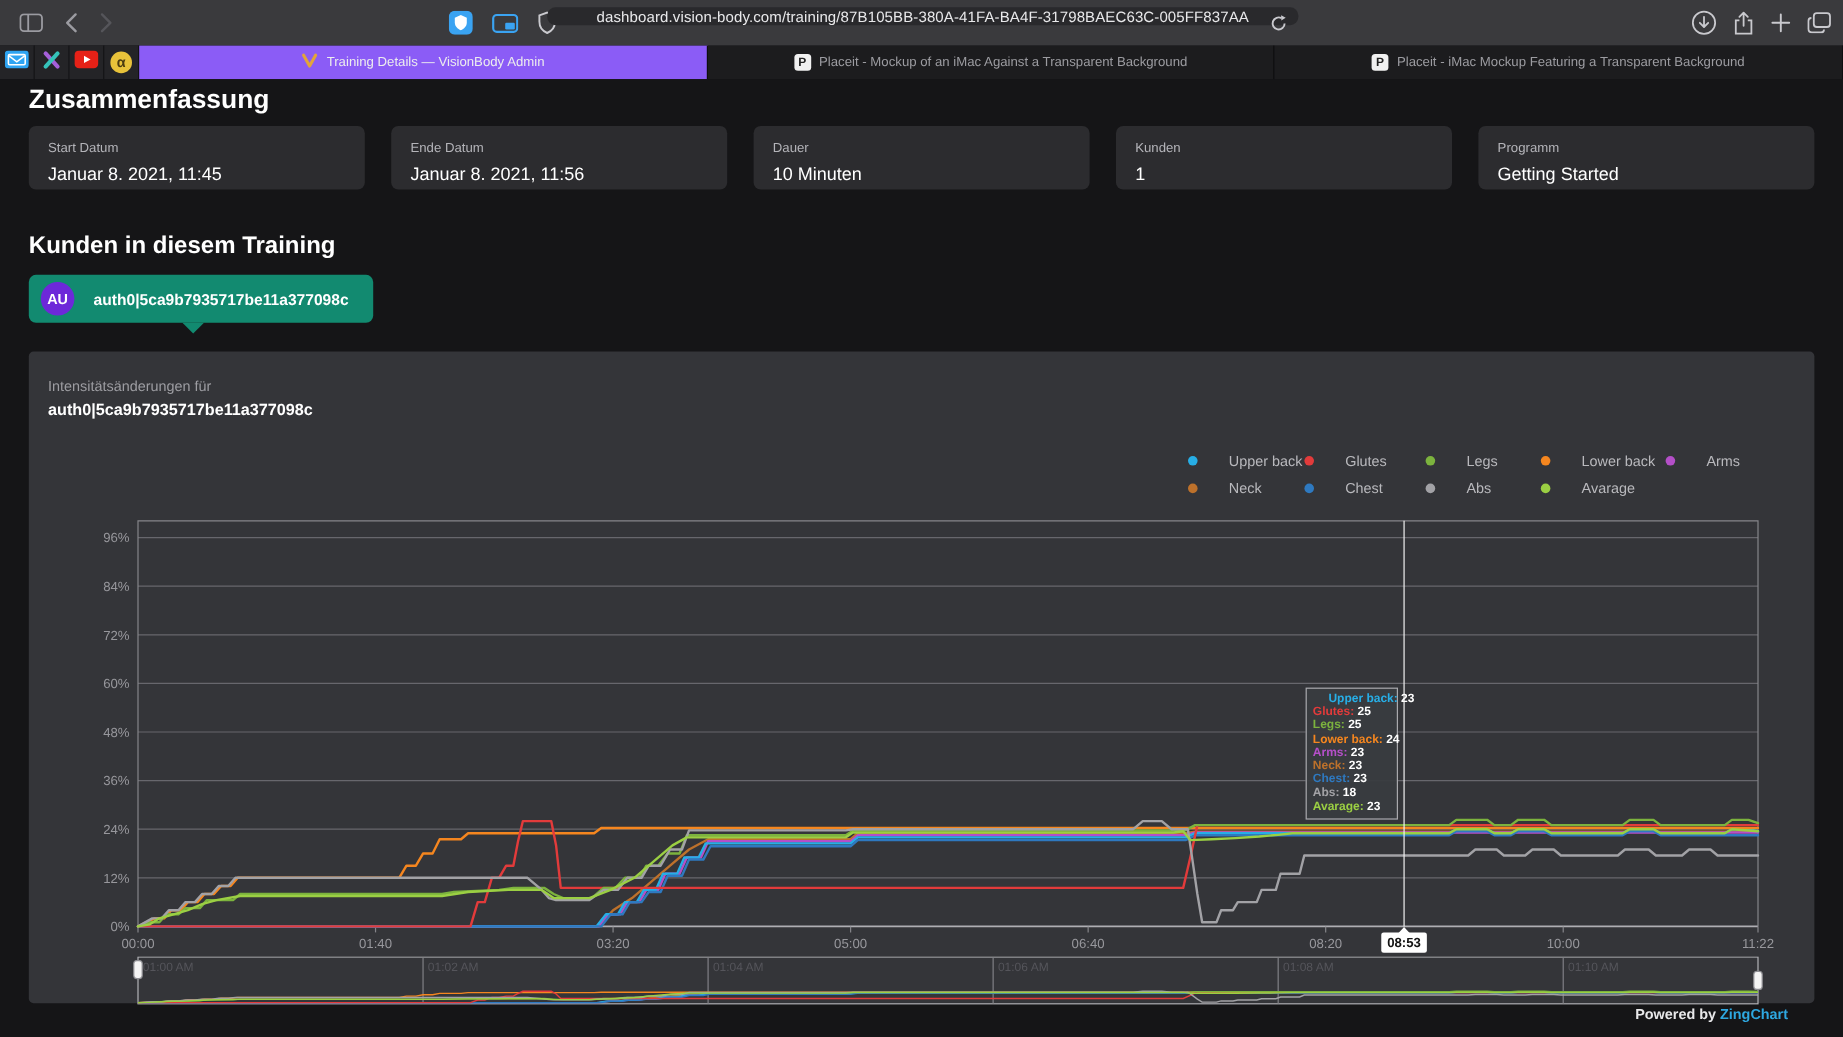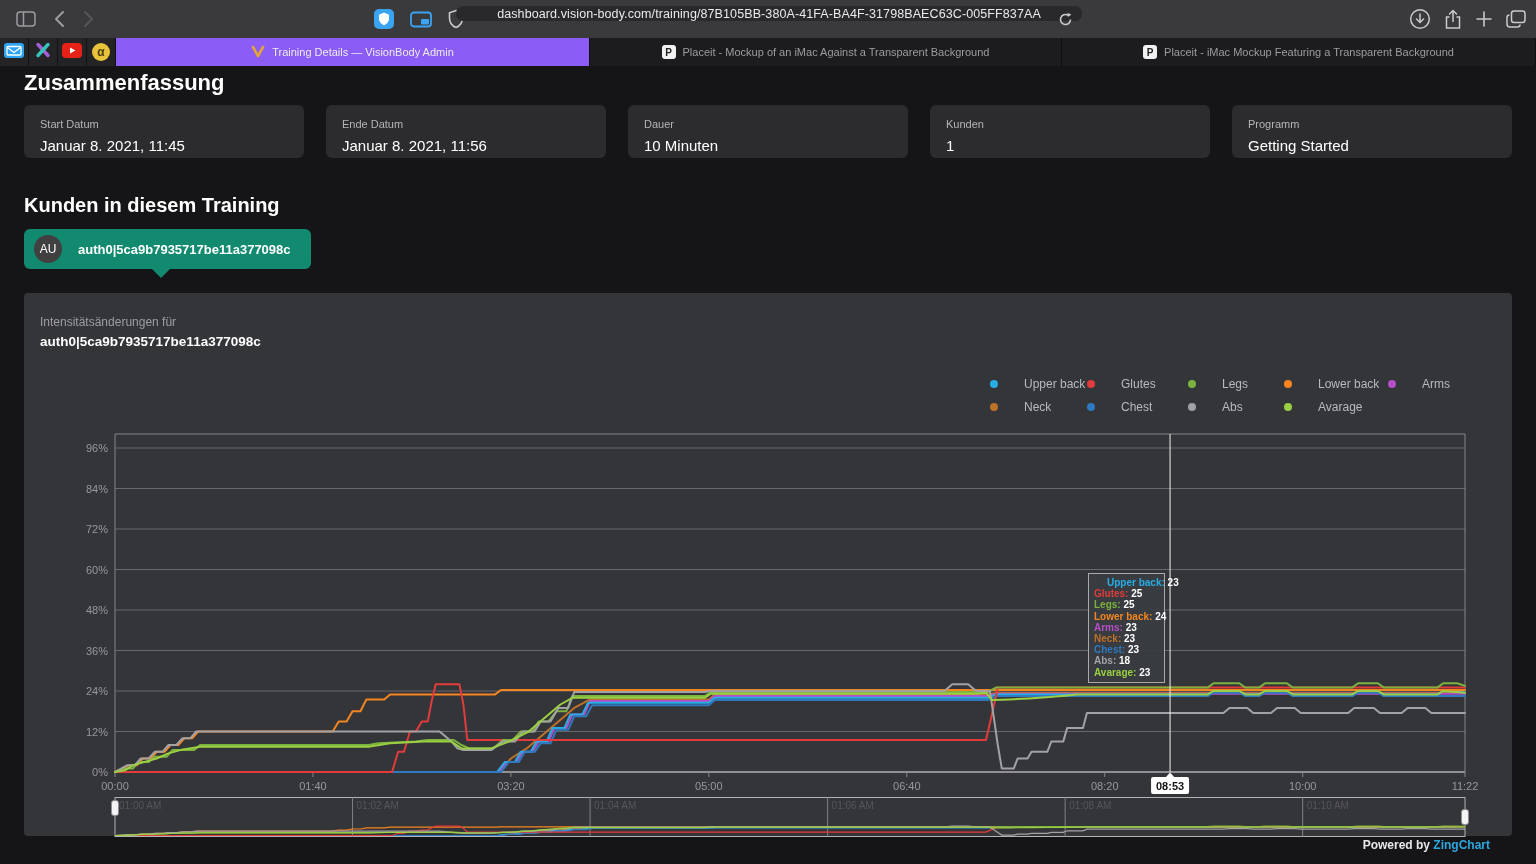--- a/index.html
+++ b/index.html
@@ -35,22 +35,22 @@
   
   #content { position:absolute; left:0; top:66px; width:1536px; height:798px; background:#151517; }
   #h-summary { position:absolute; left:24px; top:4px; color:#fff; font-size:22px; font-weight:bold; }
   #cards { position:absolute; left:24px; top:39px; width:1488px; display:flex; gap:22px; }
   .card { flex:1; height:53px; background:#2c2c2f; border-radius:6px; padding:13px 16px; }
   .card-label { display:block; color:#b4b4b9; font-size:11px; margin-bottom:7px; }
   .card-value { display:block; color:#fff; font-size:15px; font-weight:500; }
   #h-customers { position:absolute; left:24px; top:128px; color:#fff; font-size:20px; font-weight:bold; }
   #chip { position:absolute; left:24px; top:163px; height:40px; background:#128a70; border-radius:6px;
     display:flex; align-items:center; padding:0 20px 0 10px; gap:16px; }
-  #chip-avatar { width:28px; height:28px; border-radius:50%; background:#404040; color:#fff;
-    font-size:12px; font-weight:normal; display:flex; align-items:center; justify-content:center; }
+  #chip-avatar { width:28px; height:28px; border-radius:50%; background:#6d28d9; color:#fff;
+    font-size:12px; font-weight:bold; display:flex; align-items:center; justify-content:center; }
   #chip-id { color:#fff; font-size:13px; font-weight:bold; }
   #chip-pointer { position:absolute; left:152px; top:203px; width:0; height:0;
     border-left:9px solid transparent; border-right:9px solid transparent; border-top:9px solid #128a70; }
 
   
   #panel { position:absolute; left:24px; top:227px; width:1488px; height:543px;
     background:#343539; border-radius:4px; }
   #panel-sub { position:absolute; left:16px; top:22px; color:#9d9da2; font-size:12px; }
   #panel-user { position:absolute; left:16px; top:41px; color:#fff; font-size:13.5px; font-weight:bold; }
   #legend { position:absolute; right:62px; top:84px; display:grid;

